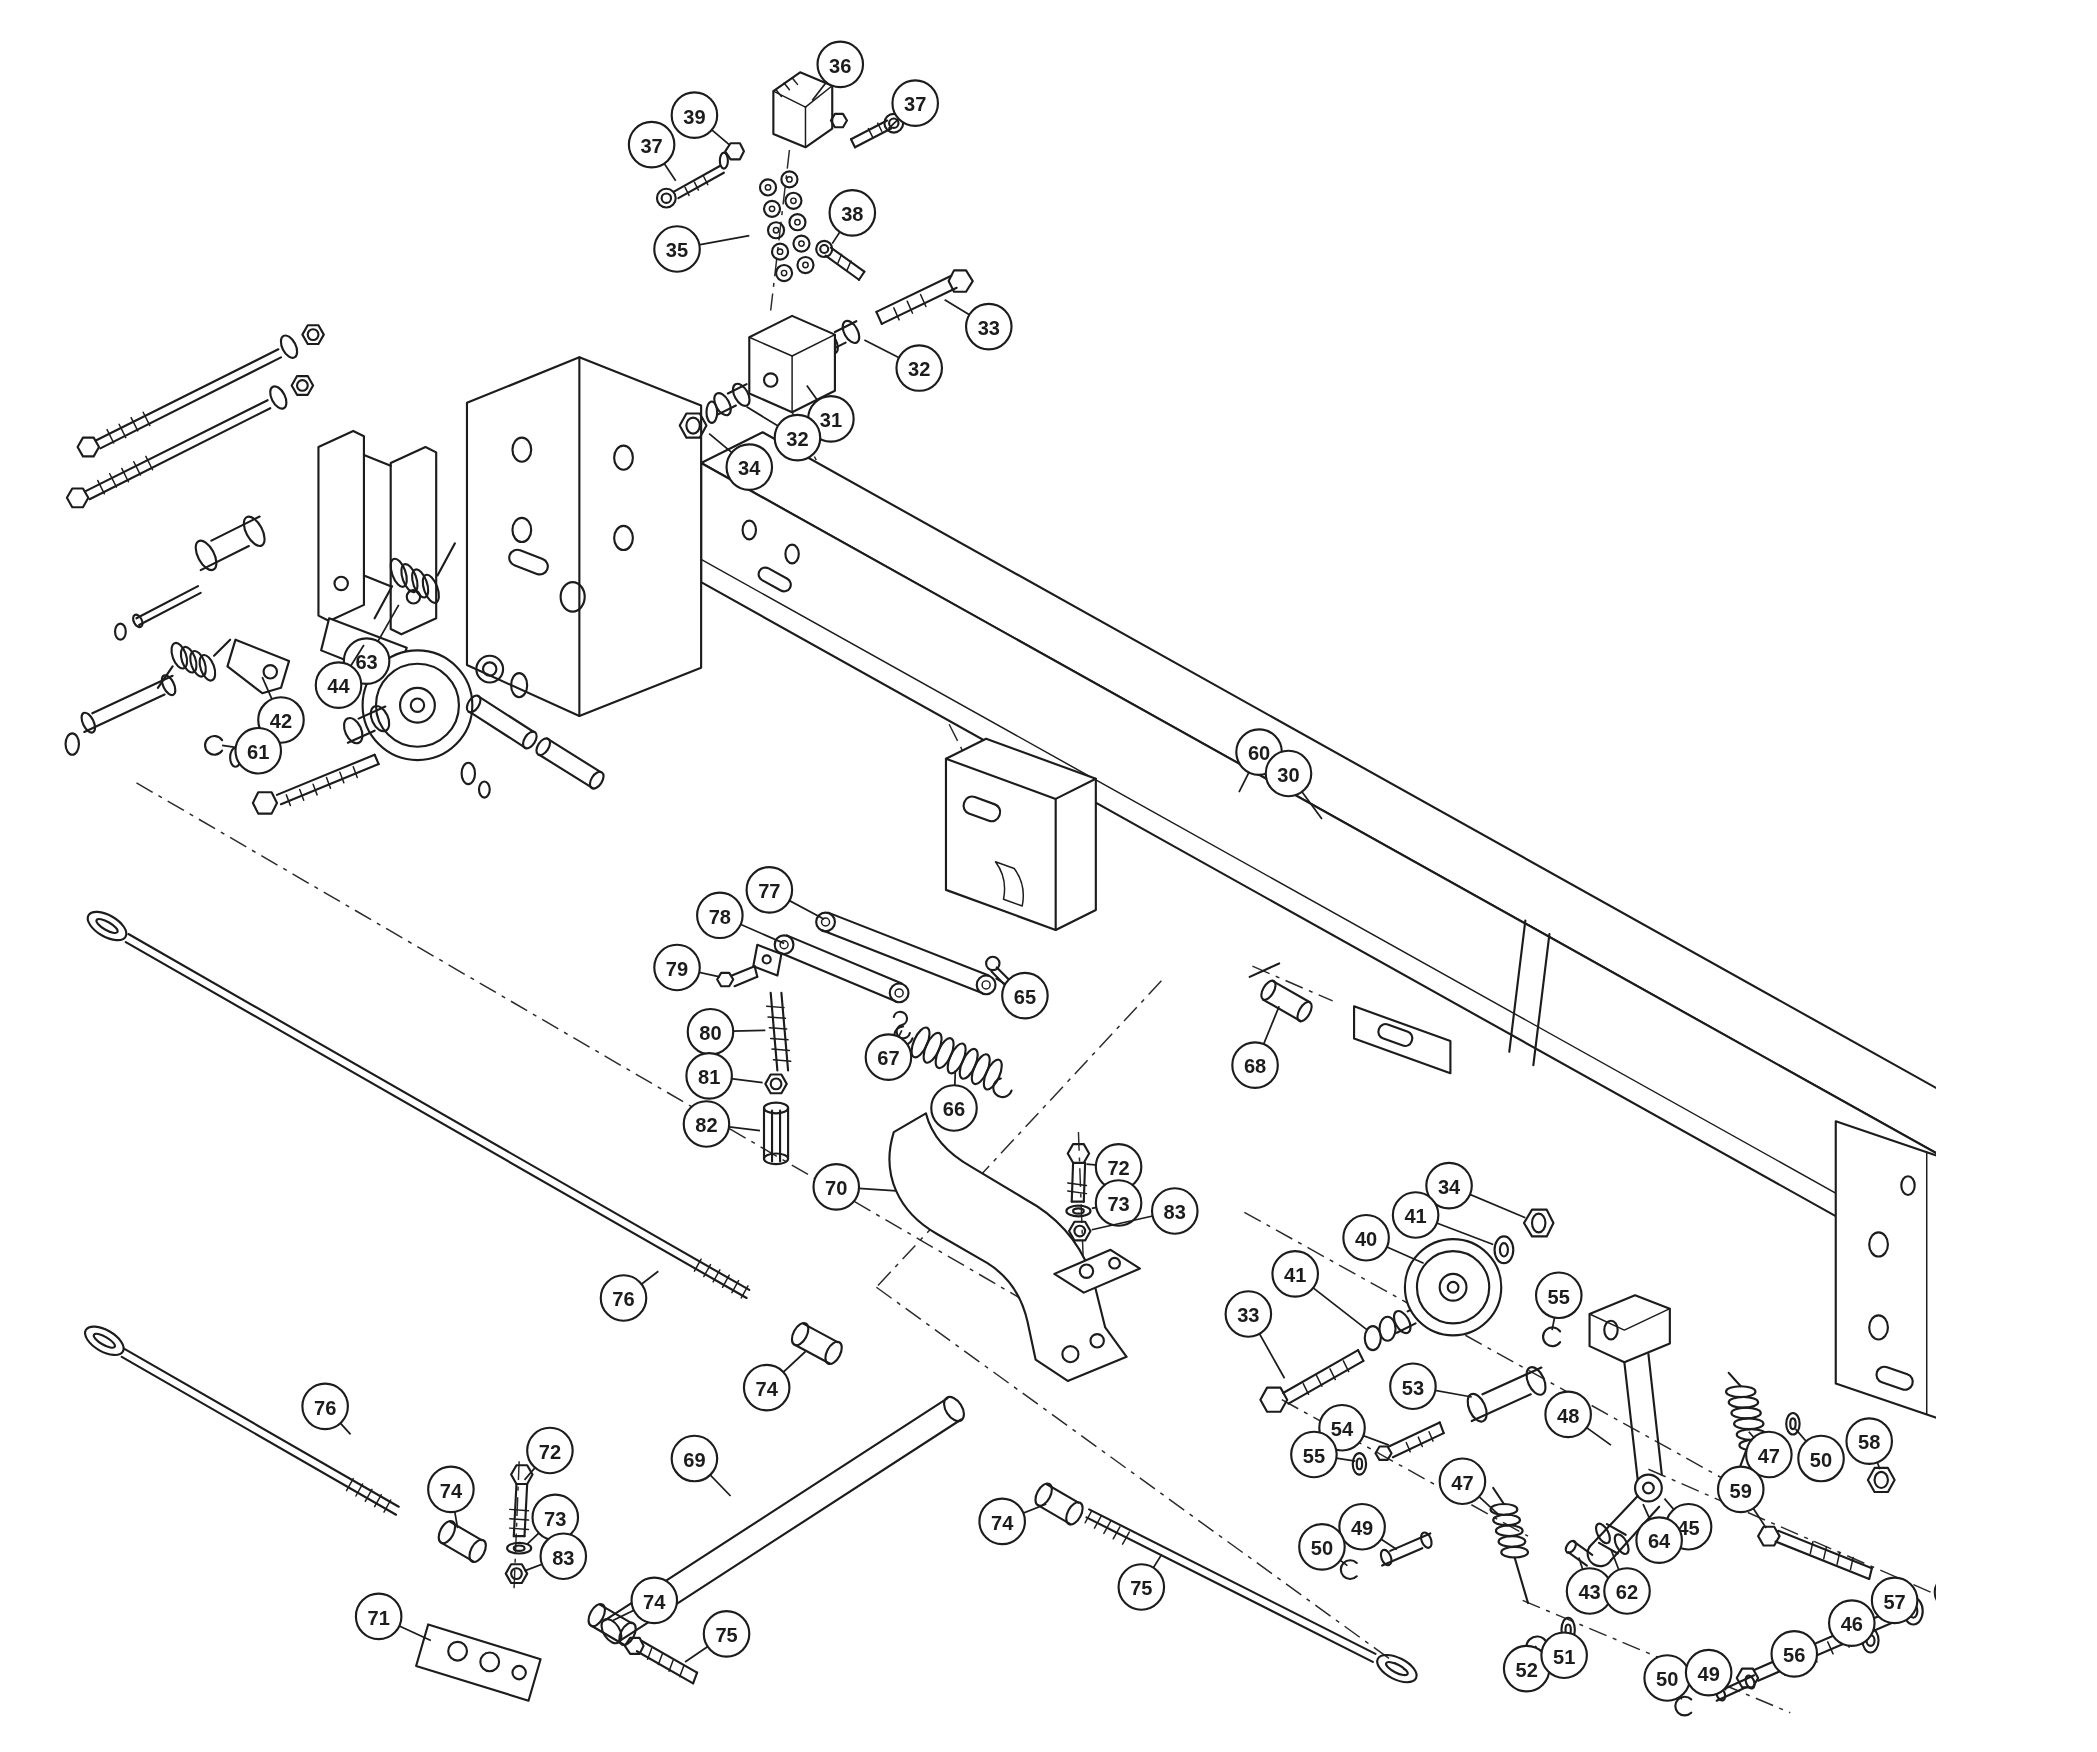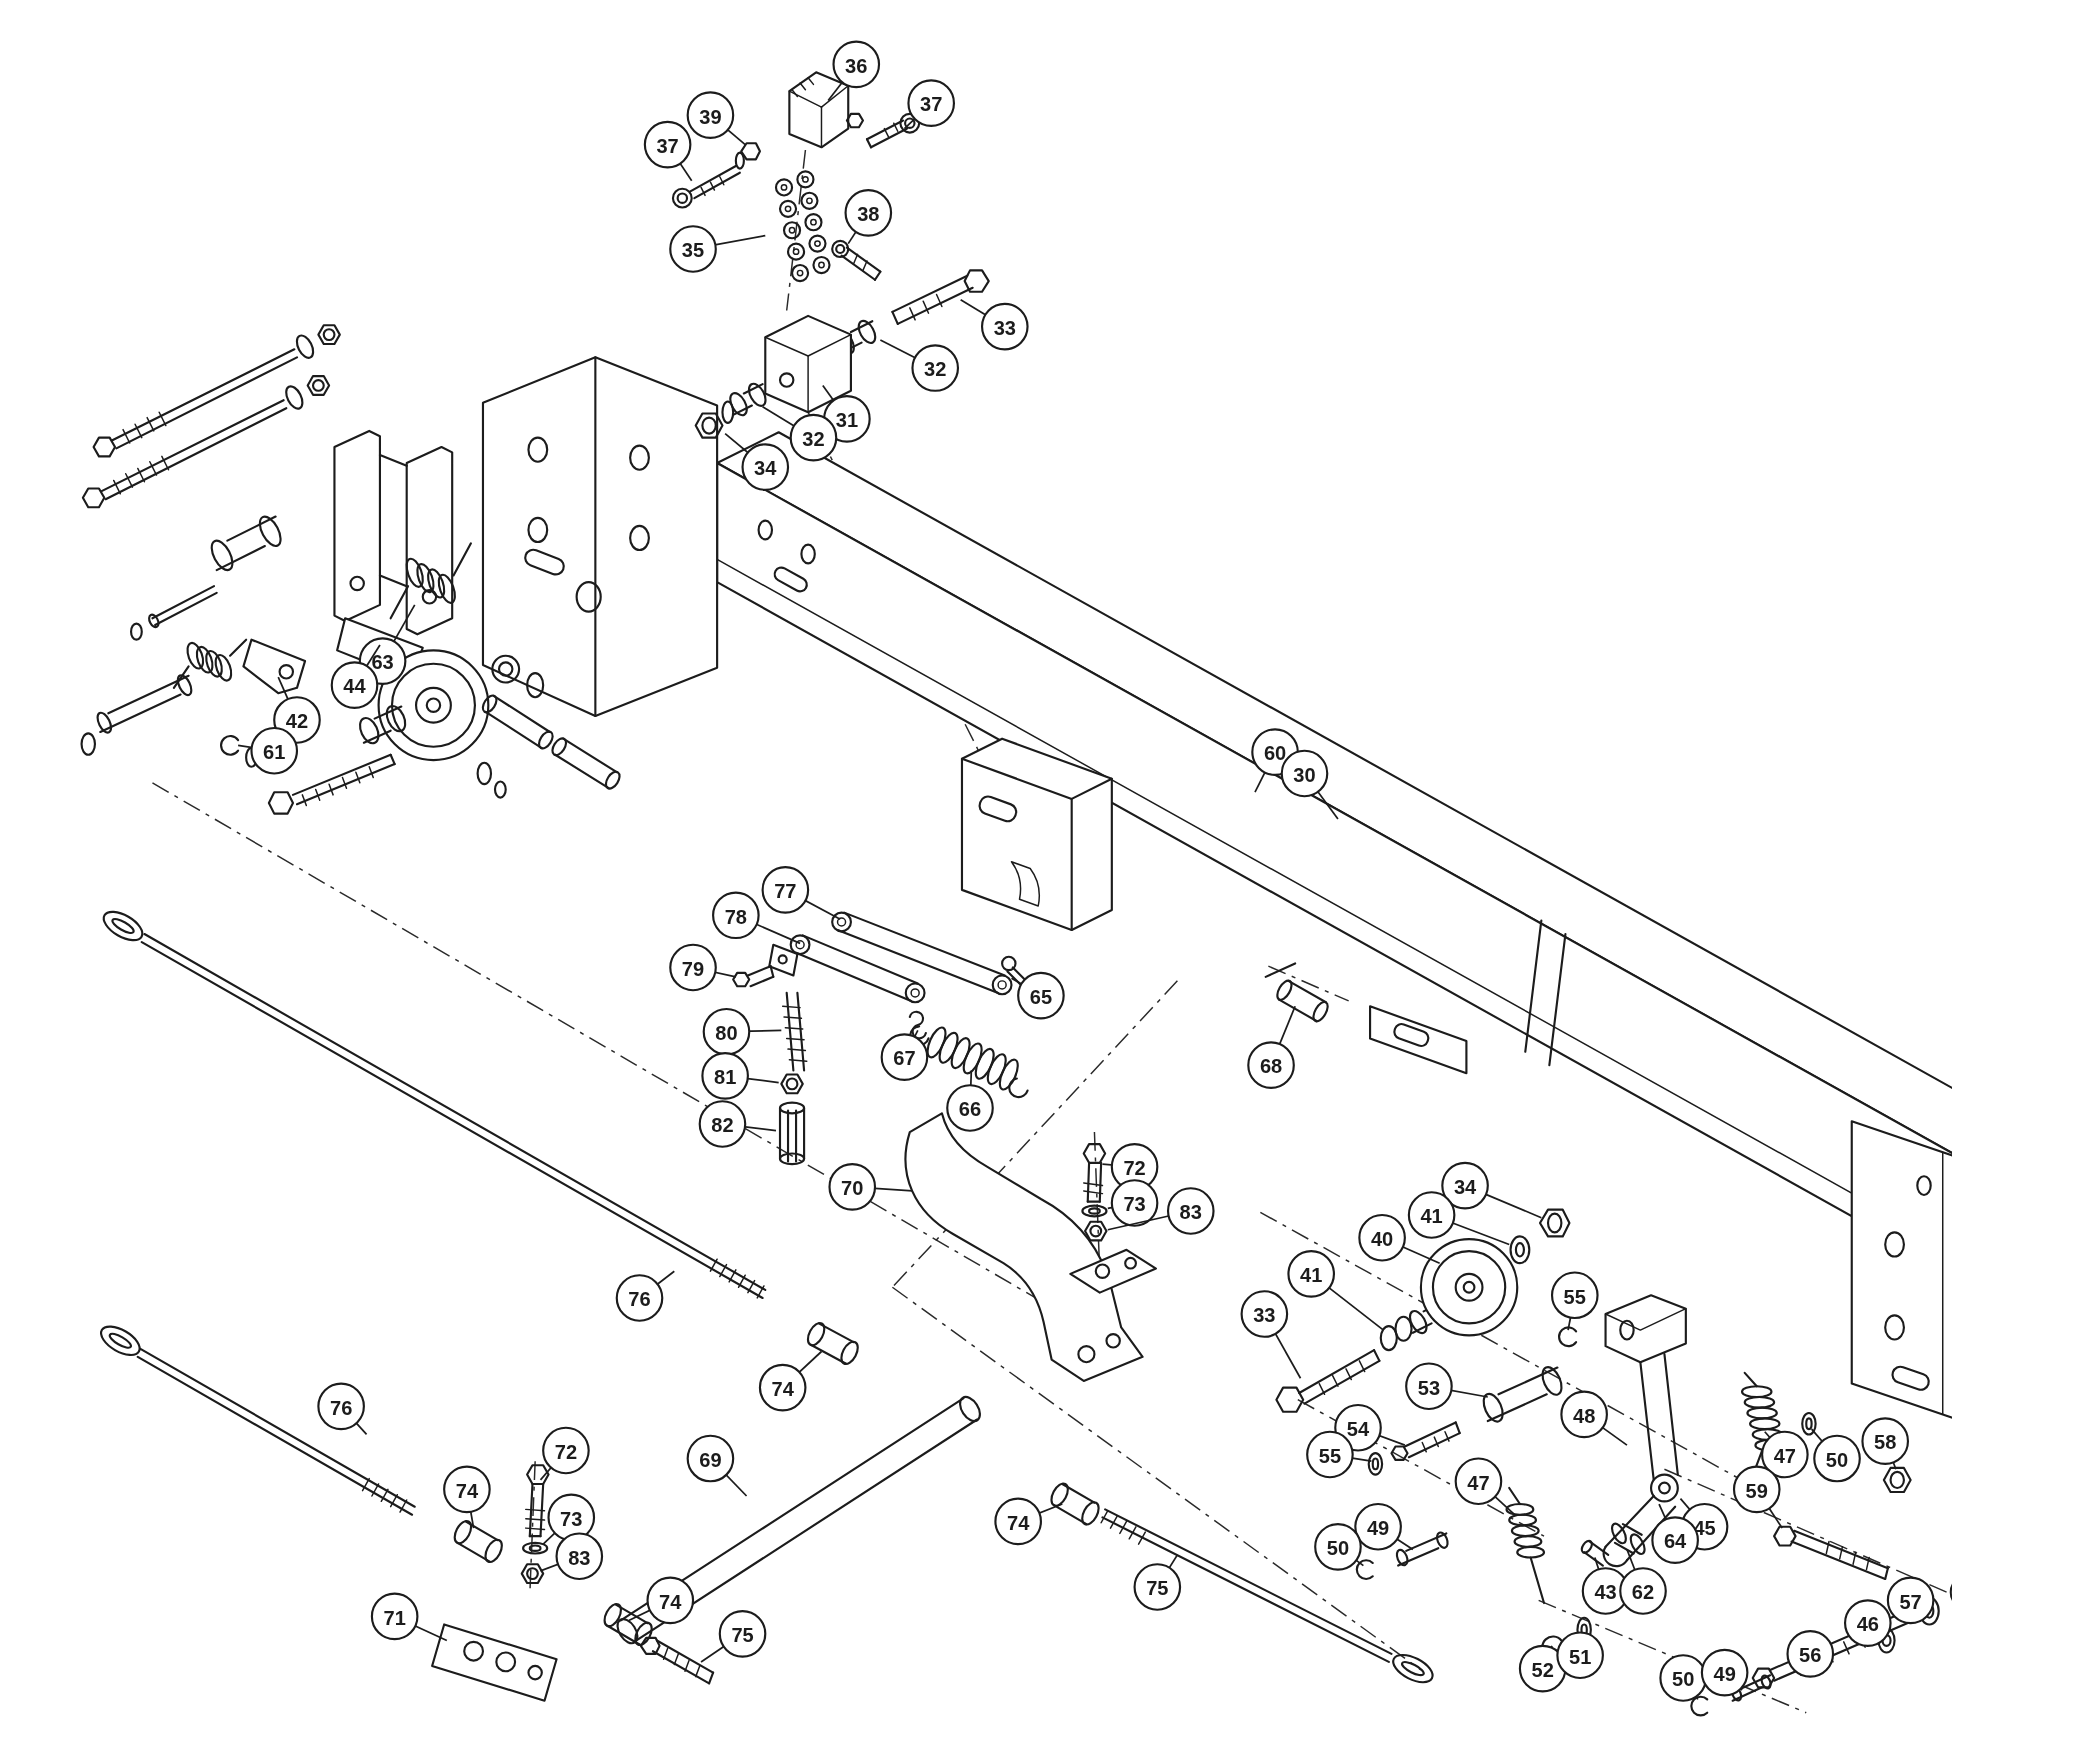--- a/index.html
+++ b/index.html
@@ -1,16 +1,16 @@
 <!DOCTYPE html>
 <html><head>
 <meta charset="utf-8">
 <style>
   html,body{margin:0;padding:0;background:#ffffff;}
-  .stage{width:1936px;height:1753px;background:#ffffff;overflow:hidden;margin-left:16px;}
+  .stage{width:1936px;height:1753px;background:#ffffff;overflow:hidden;}
   svg{display:block;}
   svg text{font-family:"Liberation Sans","DejaVu Sans",sans-serif;font-weight:600;}
   .part{fill:none;stroke:#1c1c1c;stroke-width:1.6;stroke-linejoin:round;stroke-linecap:round;}
   .pfill{fill:#ffffff;stroke:#1c1c1c;stroke-width:1.6;stroke-linejoin:round;}
   .thin{stroke-width:1.1;}
   .dash{fill:none;stroke:#2a2a2a;stroke-width:1.1;stroke-dasharray:14 5 3 5;}
 </style>
 </head>
 <body>
 

